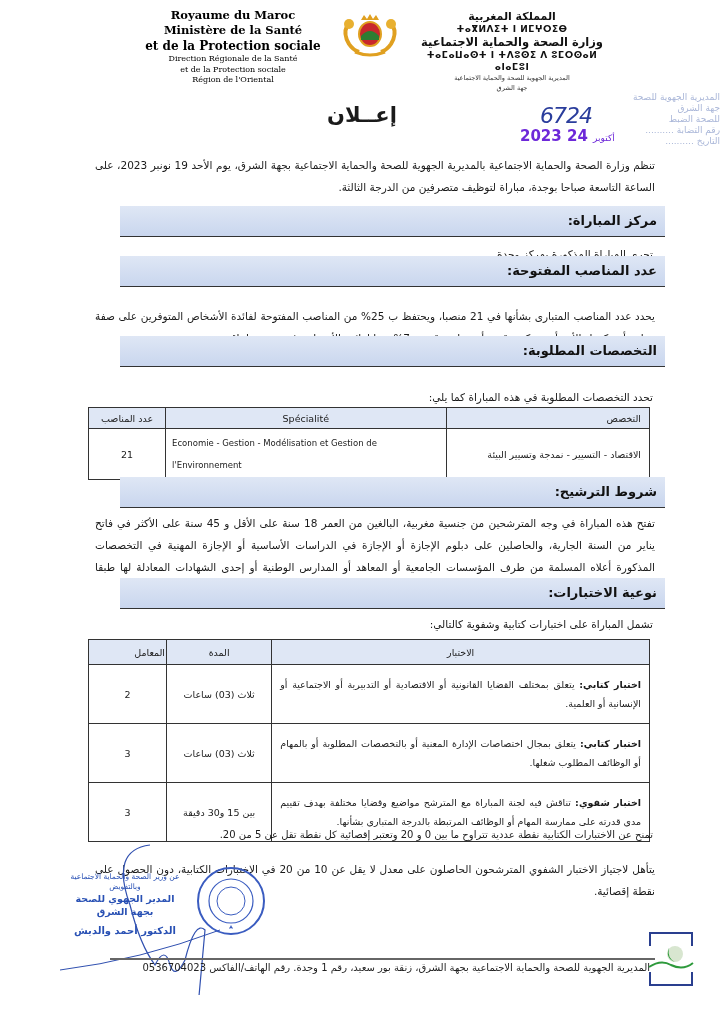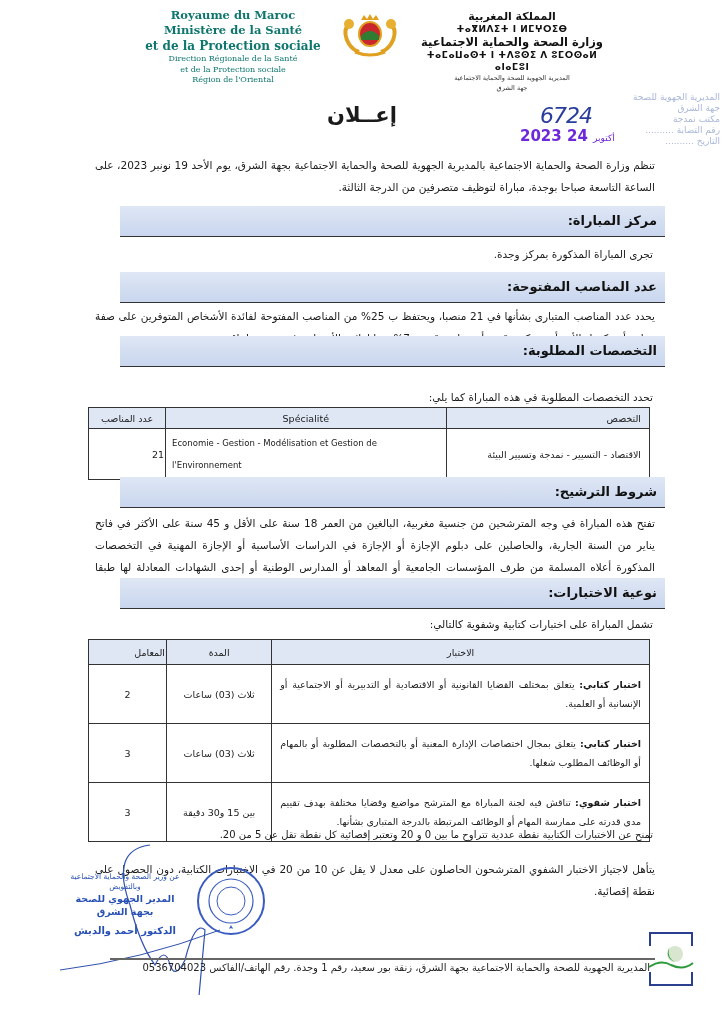--- a/index.html
+++ b/index.html
@@ -1,21 +1,21 @@
 <!DOCTYPE html>
 <html><head>
   <meta charset="utf-8">
   <style>
     html, body { margin: 0; padding: 0; }
     body {
       width: 724px; height: 1024px; background: #ffffff; position: relative; overflow: hidden;
       font-family: "DejaVu Sans", sans-serif; color: #1a1a1a;
     }
     .abs { position: absolute; }
-    .fr-header { left: 138px; top: 8px; width: 190px; text-align: center; font-family: "DejaVu Serif", serif; color: #0f766e; }
+    .fr-header { left: 138px; top: 8px; width: 190px; text-align: center; font-family: "DejaVu Serif", serif; color: #000000; }
     .fr-header .l1 { font-size: 11.5px; font-weight: bold; line-height: 15px; }
     .fr-header .l2 { font-size: 11.5px; font-weight: bold; line-height: 15px; }
     .fr-header .l3 { font-size: 12px; font-weight: bold; line-height: 16px; }
     .fr-header .s { font-size: 8px; line-height: 10.5px; }
     .ar-header { left: 412px; top: 10px; width: 200px; text-align: center; direction: rtl; color: #111; }
     .ar-header .a1 { font-size: 11px; font-weight: bold; line-height: 13px; }
     .ar-header .t { font-size: 9px; font-weight: bold; line-height: 12px; letter-spacing: 0.5px; direction: ltr; }
     .ar-header .a2 { font-size: 11.5px; font-weight: bold; line-height: 14px; }
     .ar-header .s { font-size: 6.5px; line-height: 10px; color: #333; }
     .emblem { left: 337px; top: 12px; width: 66px; height: 48px; }
@@ -72,61 +72,61 @@
   <div class="t">ⵜⴰⴳⵍⴷⵉⵜ ⵏ ⵍⵎⵖⵔⵉⴱ</div>
   <div class="a2">وزارة الصحة والحماية الاجتماعية</div>
   <div class="t">ⵜⴰⵎⴰⵡⴰⵙⵜ ⵏ ⵜⴷⵓⵙⵉ ⴷ ⵓⵎⵔⵙⴰⵍ ⴰⵏⴰⵎⵓⵏ</div>
   <div class="s">المديرية الجهوية للصحة والحماية الاجتماعية</div>
   <div class="s">جهة الشرق</div>
 </div>
 
 <div class="abs stamp-text">
   <div>المديرية الجهوية للصحة</div>
   <div>جهة الشرق</div>
-  <div>مكتب نمدجة</div>
+  <div>للصحة الضبط</div>
   <div>رقم التضابة ..........</div>
   <div>التاريخ ..........</div>
 </div>
 <div class="abs stamp-num">6724</div>
 <div class="abs stamp-date">
   <span>2023</span>
   <span style="font-size:9px;font-weight:normal">أكتوبر</span>
   <span style="letter-spacing:6px">24</span>
 </div>
 
 <div class="abs title">إعــلان</div>
 
 <div class="abs para" style="left:95px; top:154px; width:560px;">تنظم وزارة الصحة والحماية الاجتماعية بالمديرية الجهوية للصحة والحماية الاجتماعية بجهة الشرق، يوم الأحد 19 نونبر 2023، على الساعة التاسعة صباحا بوجدة، مباراة لتوظيف متصرفين من الدرجة الثالثة.</div>
 
 <div class="section-bar" style="top:206px;">
   <span>مركز المباراة:</span>
 </div>
 <div class="abs para" style="left:95px; top:243px; width:558px;">تجرى المباراة المذكورة بمركز وجدة.</div>
 
-<div class="section-bar" style="top:272px;">
+<div class="section-bar" style="top:256px;">
   <span>عدد المناصب المفتوحة:</span>
 </div>
 <div class="abs para" style="left:95px; top:305px; width:560px;">يحدد عدد المناصب المتبارى بشأنها في 21 منصبا، ويحتفظ ب 25% من المناصب المفتوحة لفائدة الأشخاص المتوفرين على صفة مقاوم أو مكفول الأمة أو عسكري قديم أو محارب قديم و7% منها لفائدة الأشخاص في وضعية إعاقة.</div>
 
 <div class="section-bar" style="top:336px;">
   <span>التخصصات المطلوبة:</span>
 </div>
 <div class="abs para" style="left:95px; top:386px; width:558px;">تحدد التخصصات المطلوبة في هذه المباراة كما يلي:</div>
 
 <table class="abs spec-table">
   <tbody>
       <tr>
     <th style="width:196px; text-align:right; padding:2px 8px; height:16px;">التخصص</th>
     <th style="width:290px; text-align:center;">Spécialité</th>
     <th style="width:76px; text-align:center;">عدد المناصب</th>
   </tr>
   <tr>
     <td style="text-align:right; padding:4px 8px; height:34px;">الاقتصاد - التسيير - نمدجة وتسيير البيئة</td>
     <td style="direction:ltr; text-align:left; padding:3px 6px; font-size:8.5px; line-height:22px;">Economie - Gestion - Modélisation et Gestion de l'Environnement</td>
-    <td style="text-align:right;padding-left:32px;">21</td>
+    <td style="text-align:left;padding-left:32px;">21</td>
   </tr>
 </tbody>
   </table>
 
 <div class="section-bar" style="top:477px;">
   <span>شروط الترشيح:</span>
 </div>
 <div class="abs para" style="left:95px; top:512px; width:560px;">تفتح هذه المباراة في وجه المترشحين من جنسية مغربية، البالغين من العمر 18 سنة على الأقل و 45 سنة على الأكثر في فاتح يناير من السنة الجارية، والحاصلين على دبلوم الإجازة أو الإجازة في الدراسات الأساسية أو الإجازة المهنية في التخصصات المذكورة أعلاه المسلمة من طرف المؤسسات الجامعية أو المعاهد أو المدارس الوطنية أو إحدى الشهادات المعادلة لها طبقا للمقتضيات التنظيمية الجاري بها العمل.</div>
 
 <div class="section-bar" style="top:578px;">

